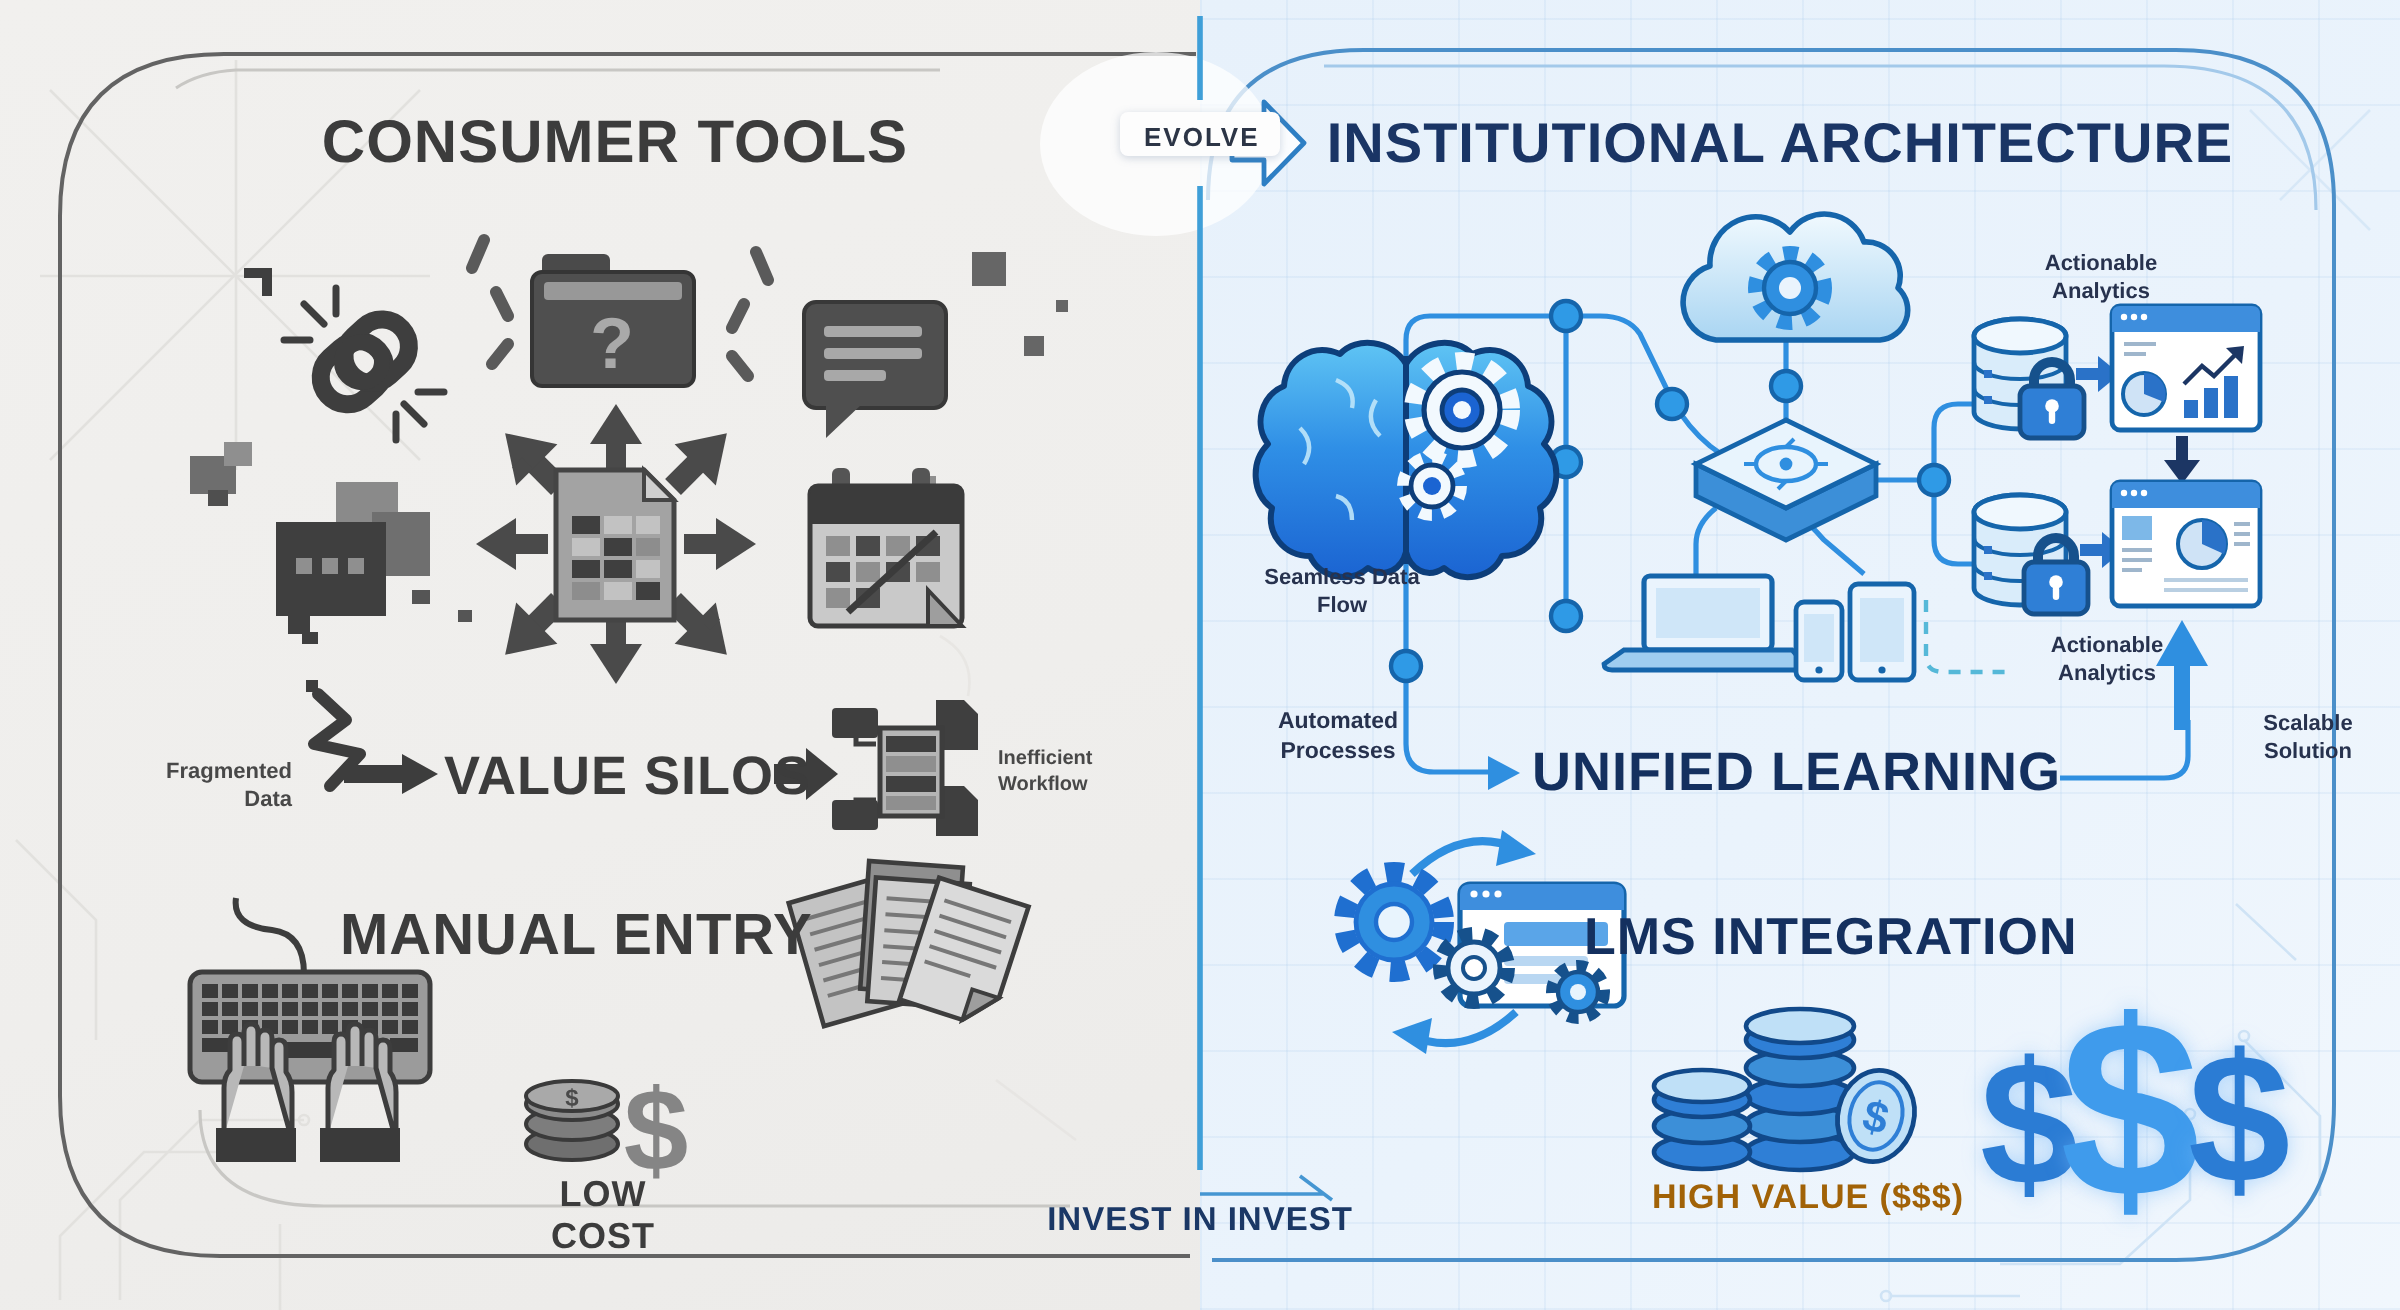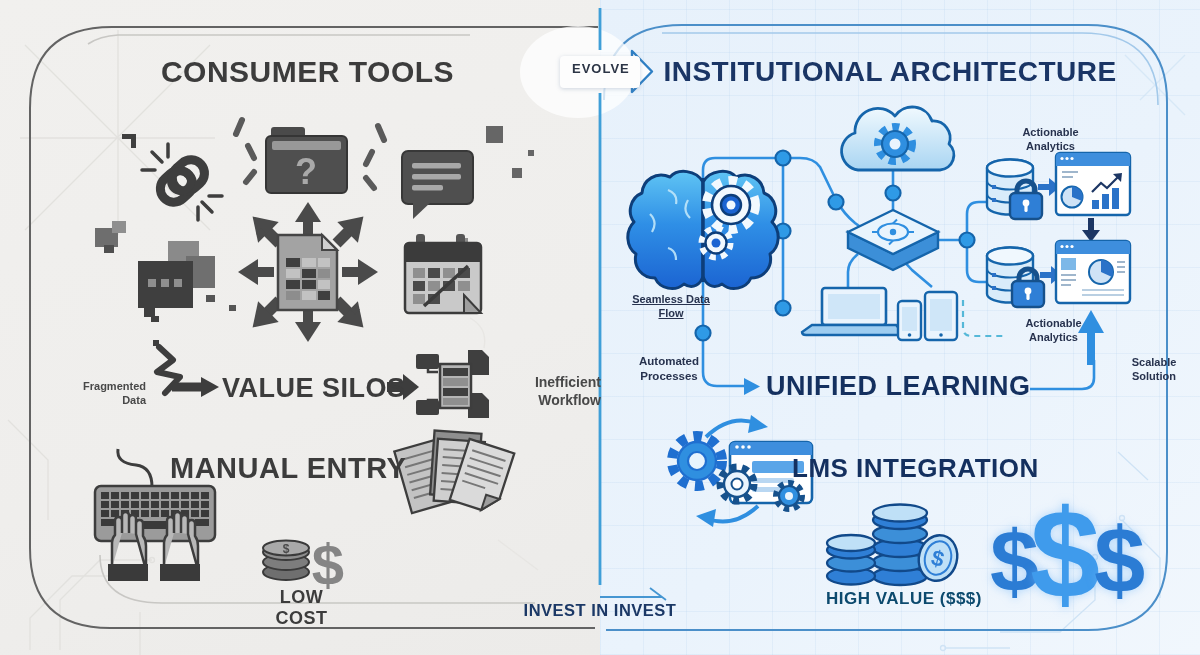--- a/index.html
+++ b/index.html
@@ -18,21 +18,21 @@
   }
   svg{position:absolute;left:0;top:0;z-index:2;}
   .lbl{position:absolute;z-index:3;font-weight:bold;white-space:pre-line;}
   .big-gray{color:#3c3c3c;letter-spacing:.5px;}
   .big-navy{color:#16305f;letter-spacing:.5px;}
   .small-gray{color:#484848;font-size:11px;line-height:1.25;}
   .small-navy{color:#27324e;font-size:11px;line-height:1.3;}
   .ctr{text-align:center;}
   .rgt{text-align:right;margin-top:16px;}
   #evolve-badge{
-    background:#fdfdfd;border-radius:4px;padding:5px 10px 12px 12px;
+    background:#fdfdfd;border-radius:4px;padding:5px 10px 2px 12px;
     font-size:13px;letter-spacing:1px;color:#2c3546;
     box-shadow:0 1px 4px rgba(120,140,170,.35);
   }
   .dollar{position:absolute;z-index:3;font-weight:bold;line-height:1;
           text-shadow:0 0 10px rgba(120,185,250,.55);}
 </style>
 </head>
 <body>
 
 <div id="canvas">
@@ -535,40 +535,40 @@
   <div class="lbl big-navy ctr" style="left:650px;top:56px;width:480px;font-size:28px;color:#1a3565;">INSTITUTIONAL ARCHITECTURE</div>
 
   <div class="lbl big-gray ctr" style="left:160px;top:55px;width:295px;font-size:30px;">CONSUMER TOOLS</div>
 
   <div class="lbl" id="evolve-badge" style="left:560px;top:56px;">EVOLVE</div>
 
   <div class="lbl small-gray rgt" style="left:70px;top:364px;width:76px;">Fragmented Data</div>
 
   <div class="lbl big-gray" style="left:222px;top:373px;font-size:27px;">VALUE SILOS</div>
 
-  <div class="lbl small-gray" style="left:529px;top:374px;width:72px;font-size:14px;text-align:right;">Inefficient Workflow</div>
+  <div class="lbl small-gray" style="left:499px;top:374px;width:72px;font-size:10px;">Inefficient Workflow</div>
 
   <div class="lbl big-gray" style="left:170px;top:452px;font-size:29px;">MANUAL ENTRY</div>
 
   <div class="lbl big-gray ctr" style="left:254px;top:587px;width:95px;font-size:18px;">LOW COST</div>
 
-  <div class="lbl small-navy ctr" style="left:630px;top:292px;width:82px;text-decoration:underline;">Seamless Data Flow</div>
+  <div class="lbl small-navy ctr" style="left:630px;top:282px;width:82px;">Seamless Data Flow</div>
 
   <div class="lbl small-navy ctr" style="left:626px;top:354px;width:86px;font-size:11.5px;">Automated Processes</div>
 
   <div class="lbl big-navy" style="left:766px;top:371px;font-size:27px;color:#14305f;">UNIFIED LEARNING</div>
 
   <div class="lbl small-navy ctr" style="left:1003px;top:125px;width:95px;">Actionable Analytics</div>
 
   <div class="lbl small-navy ctr" style="left:1006px;top:316px;width:95px;">Actionable Analytics</div>
 
   <div class="lbl small-navy ctr" style="left:1116px;top:355px;width:76px;">Scalable Solution</div>
 
   <div class="lbl big-navy" style="left:792px;top:453px;font-size:26px;color:#14305f;">LMS INTEGRATION</div>
 
-  <div class="lbl big-navy" style="left:826px;top:589px;font-size:17px;color:#0c4a6e;">HIGH VALUE ($$$)</div>
+  <div class="lbl big-navy" style="left:826px;top:589px;font-size:17px;color:#a16207;">HIGH VALUE ($$$)</div>
 
   <div class="lbl big-navy ctr" style="left:500px;top:601px;width:200px;font-size:16.5px;color:#1b3866;">INVEST IN INVEST</div>
 
   <span class="dollar" style="left:990px;top:518px;font-size:88px;color:#2b7cd4;">$</span>
   <span class="dollar" style="left:1030px;top:492px;font-size:126px;color:#3f9bec;">$</span>
   <span class="dollar" style="left:1094px;top:514px;font-size:92px;color:#2b7cd4;">$</span>
 </div>
 
 </body></html>

